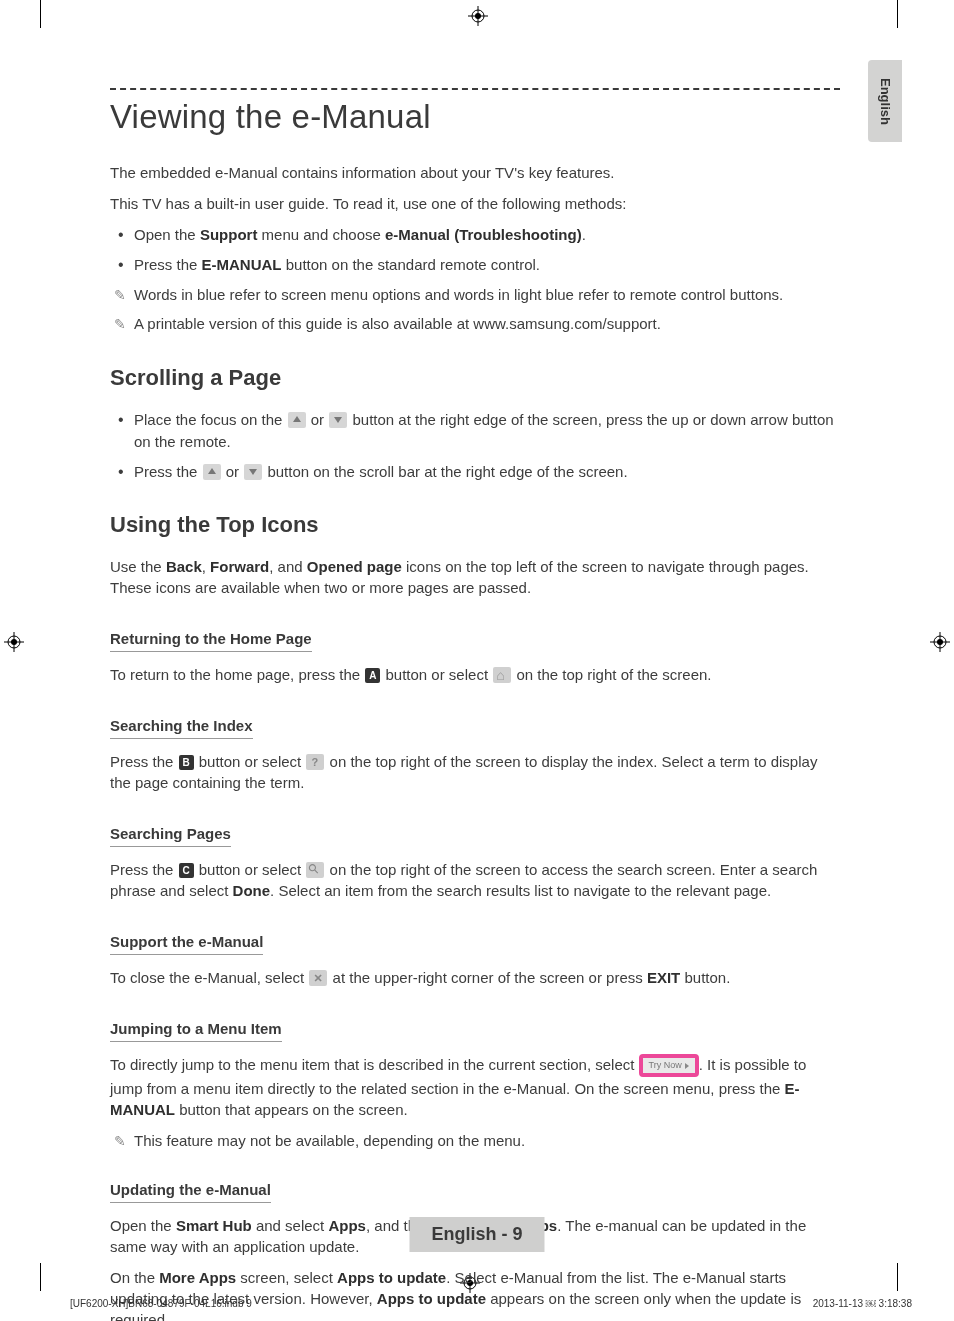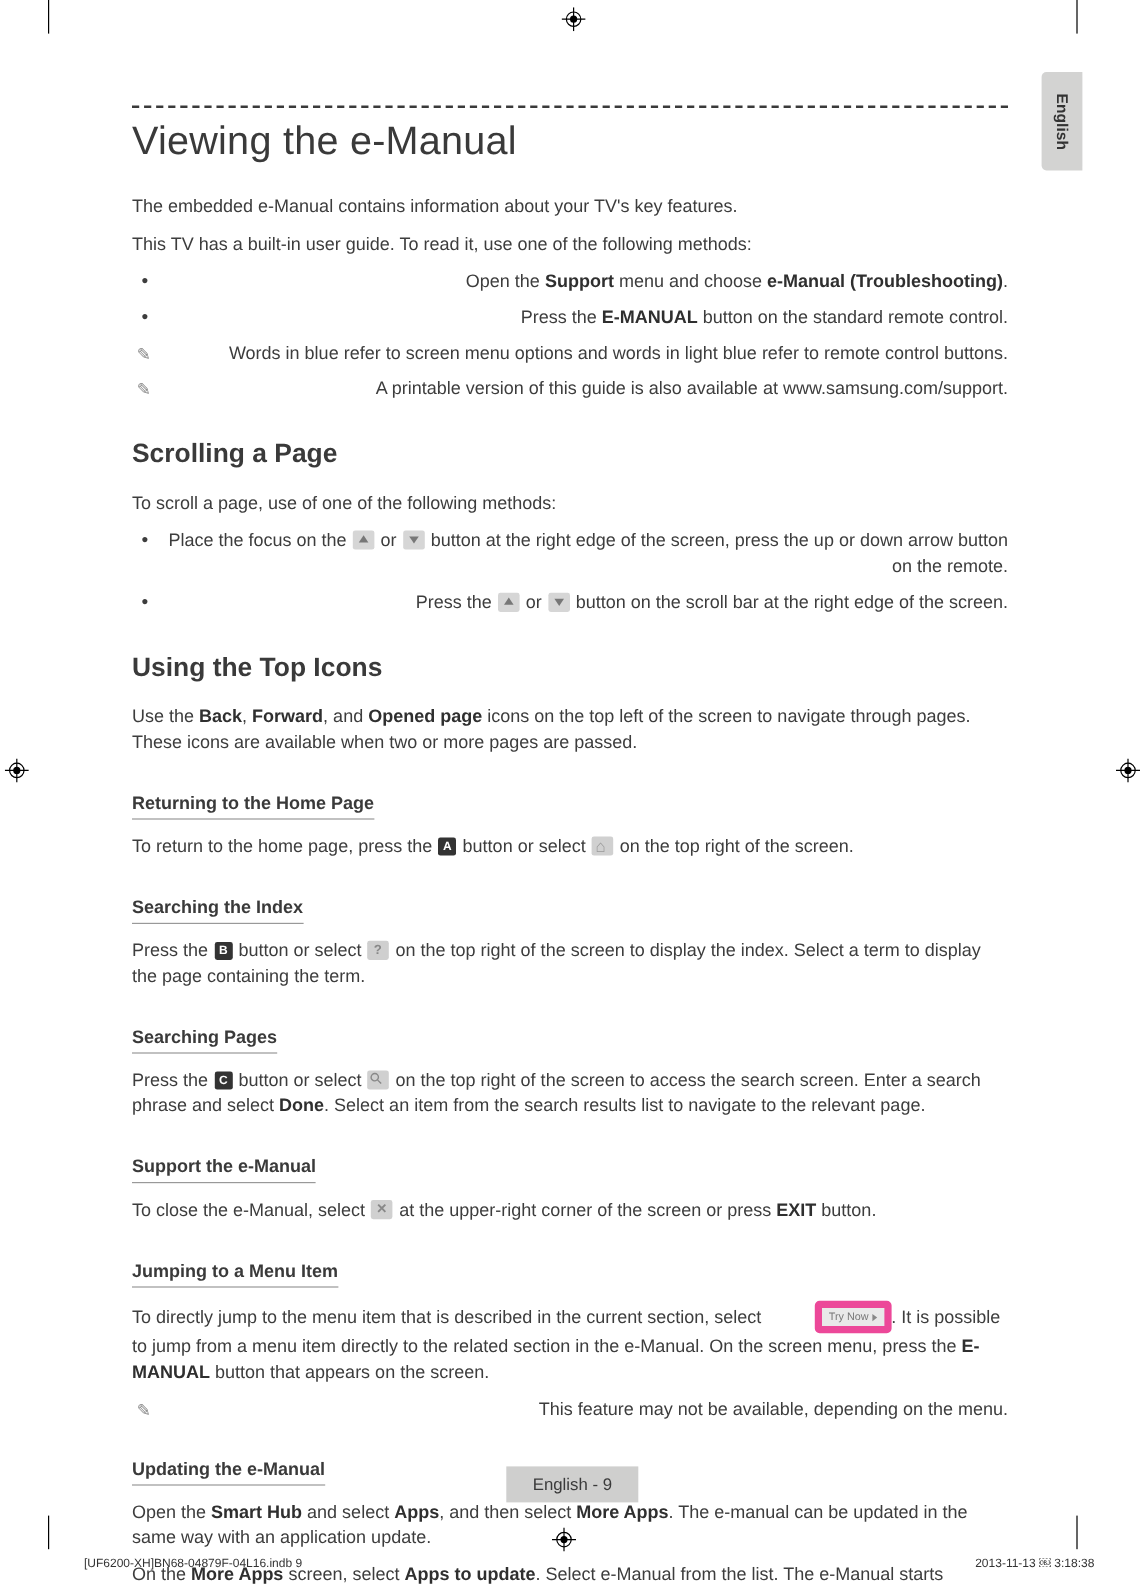--- a/index.html
+++ b/index.html
@@ -71,21 +71,21 @@
   h3.under-title {
     display:inline-block;
     font-size: 15px;
     font-weight: bold;
     margin: 22px 0 12px 0;
     border-bottom: 1px solid #999;
     padding-bottom: 4px;
     color:#3a3a3a;
   }
   p { margin: 0 0 10px 0; line-height: 1.4; }
-  ul { margin: 0 0 0 4px; padding:0; list-style:none;text-align:right; }
+  ul { margin: 0 0 0 4px; padding:0; list-style:none; }
   ul li {
     position:relative;
     padding-left: 20px;
     margin-bottom: 8px;
     line-height: 1.45;
   }
   ul li.dot::before {
     content:"•";
     position:absolute;
     left: 4px;
@@ -154,48 +154,47 @@
   }
   .inline-icon.close {
     background:#d0d0d0;
   }
   .inline-icon.close::after {
     content:"✕"; color:#888; position:absolute; left:4px; top:1px; font-size:11px; font-weight:bold;
   }
   .trynow {
     display:inline-block;
     vertical-align:middle;
-    border:6px solid #ec4899;
+    border:4px solid #ec4899;
     border-radius:4px;
     padding: 1px 6px 1px 6px;
     font-size:9px;
     color:#777;
     background:#e9e9e9;
     position:relative;
     top:-1px;
-    margin-left:40px;
   }
   .trynow::after{
     content:"";
     display:inline-block;
     margin-left:3px;
     width:0; height:0;
     border-top:3px solid transparent;
     border-bottom:3px solid transparent;
     border-left:4px solid #888;
     vertical-align:middle;
   }
   .page-footer-box {
     position:absolute;
     left: 50%; transform:translateX(-50%);
     bottom: 22px;
     background:#cfcfce;
     padding: 7px 22px;
-    font-size:14px;
-    font-weight:normal;
+    font-size:18px;
+    font-weight:bold;
     color:#3a3a3a;
   }
   .print-footer {
     position:absolute;
     bottom: 12px;
     font-size:10px;
     color:#333;
     margin-left:12px;
   }
   .print-footer.left { left: 58px; }
@@ -259,21 +258,20 @@
         <span>Open the </span><b>Support</b><span> menu and choose </span><b>e-Manual (Troubleshooting)</b><span>.</span>
       </li>
       <li class="dot">
         <span>Press the </span><b>E-MANUAL</b><span> button on the standard remote control.</span>
       </li>
       <li class="note">Words in blue refer to screen menu options and words in light blue refer to remote control buttons.</li>
       <li class="note">A printable version of this guide is also available at www.samsung.com/support.</li>
     </ul>
 
     <h2 class="sub-title">Scrolling a Page</h2>
-    <p>To scroll a page, use of one of the following methods:</p>
     <ul>
       <li class="dot">
         <span>Place the focus on the </span><span class="inline-icon up"></span><span> or </span><span class="inline-icon down"></span><span> button at the right edge of the screen, press the up or down arrow button on the remote.</span>
       </li>
       <li class="dot">
         <span>Press the </span><span class="inline-icon up"></span><span> or </span><span class="inline-icon down"></span><span> button on the scroll bar at the right edge of the screen.</span>
       </li>
     </ul>
 
     <h2 class="sub-title">Using the Top Icons</h2>

